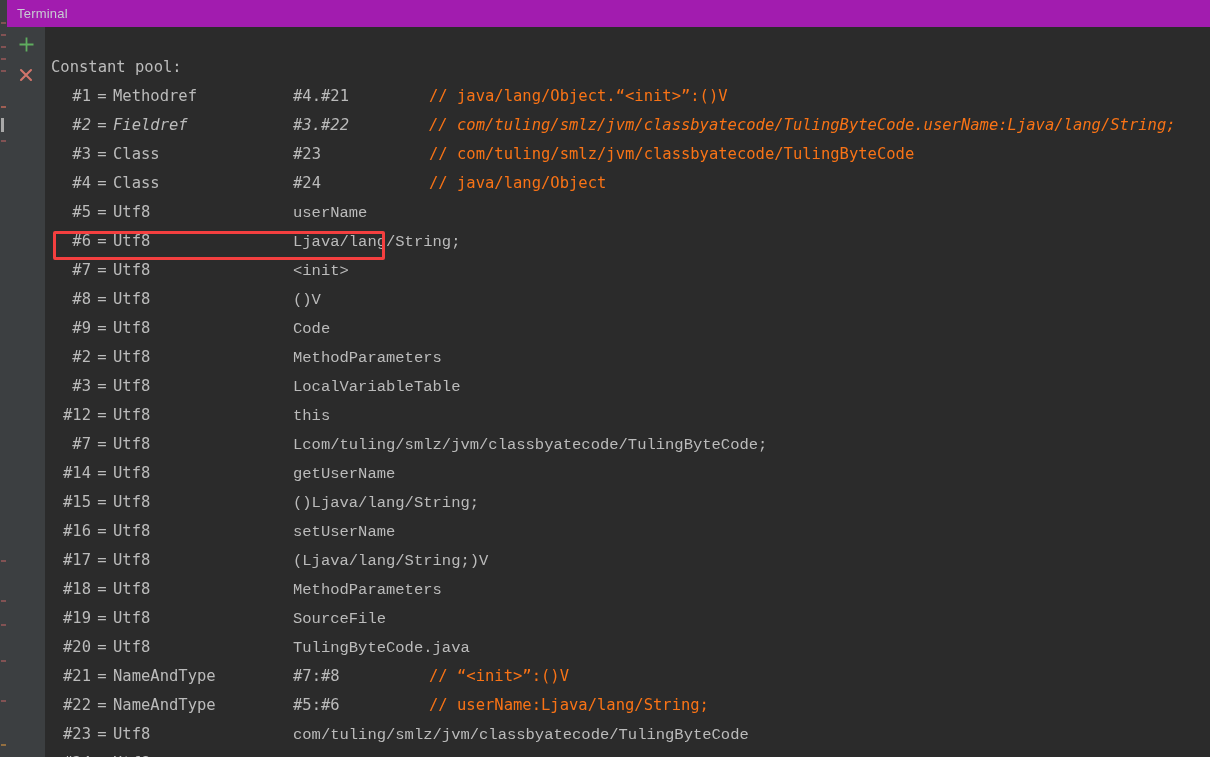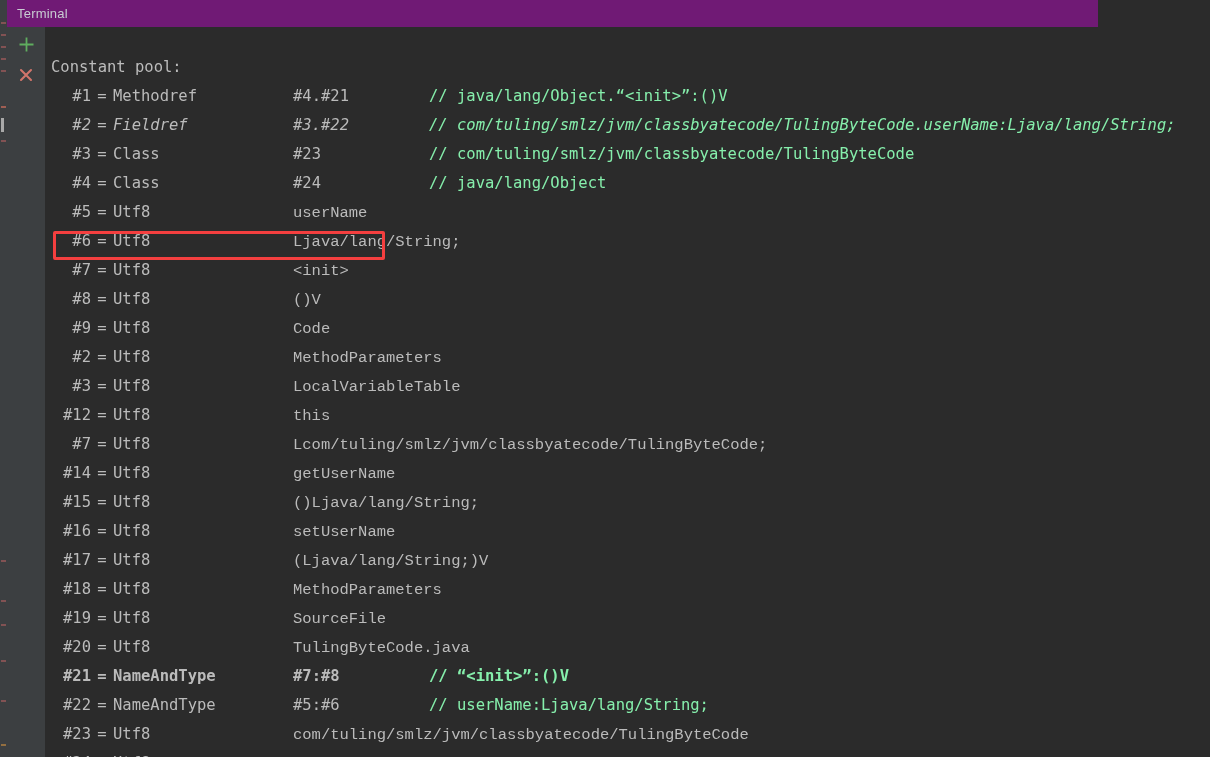--- a/index.html
+++ b/index.html
@@ -40,23 +40,23 @@
     left: 1px;
     width: 3px;
     height: 14px;
     background: #a9a9a9;
   }
 
   
   .titlebar {
     position: absolute;
     left: 7px; top: 0;
-    width: 1091px;
+    width: 1203px;
     height: 27px;
-    background: #701a75;
+    background: #a21caf;
   }
   .titlebar .tab-title {
     position: absolute;
     left: 10px;
     top: 5px;
     font-family: "Liberation Sans", sans-serif;
     font-size: 13px;
     color: #c8ccd2;
     line-height: 17px;
     letter-spacing: .2px;
@@ -124,21 +124,21 @@
   }
   .line .col-value {
     display: inline-block;
     width: 136px;
   }
   .line .col-value.wide {
     width: auto;
     font-family: Liberation Mono, monospace;
   }
   .line .col-comment {
-    color: #86efac;
+    color: #f97316;
   }
   .row {
     left: 5px;
   }
 
   
   .highlight-box {
     position: absolute;
     box-sizing: border-box;
     border: 3px solid #f43f3f;
@@ -207,21 +207,21 @@
         <div class="line row" style="top: 321px;"><span class="col-index">#3</span><span class="col-eq">=</span><span class="col-type">Utf8</span><span class="col-value wide">LocalVariableTable</span></div>
         <div class="line row" style="top: 350px;"><span class="col-index">#12</span><span class="col-eq">=</span><span class="col-type">Utf8</span><span class="col-value wide">this</span></div>
         <div class="line row" style="top: 379px;"><span class="col-index">#7</span><span class="col-eq">=</span><span class="col-type">Utf8</span><span class="col-value wide">Lcom/tuling/smlz/jvm/classbyatecode/TulingByteCode;</span></div>
         <div class="line row" style="top: 408px;"><span class="col-index">#14</span><span class="col-eq">=</span><span class="col-type">Utf8</span><span class="col-value wide">getUserName</span></div>
         <div class="line row" style="top: 437px;"><span class="col-index">#15</span><span class="col-eq">=</span><span class="col-type">Utf8</span><span class="col-value wide">()Ljava/lang/String;</span></div>
         <div class="line row" style="top: 466px;"><span class="col-index">#16</span><span class="col-eq">=</span><span class="col-type">Utf8</span><span class="col-value wide">setUserName</span></div>
         <div class="line row" style="top: 495px;"><span class="col-index">#17</span><span class="col-eq">=</span><span class="col-type">Utf8</span><span class="col-value wide">(Ljava/lang/String;)V</span></div>
         <div class="line row" style="top: 524px;"><span class="col-index">#18</span><span class="col-eq">=</span><span class="col-type">Utf8</span><span class="col-value wide">MethodParameters</span></div>
         <div class="line row" style="top: 553px;"><span class="col-index">#19</span><span class="col-eq">=</span><span class="col-type">Utf8</span><span class="col-value wide">SourceFile</span></div>
         <div class="line row" style="top: 582px;"><span class="col-index">#20</span><span class="col-eq">=</span><span class="col-type">Utf8</span><span class="col-value wide">TulingByteCode.java</span></div>
-        <div class="line row" style="top: 611px; font-weight: bold;"><span class="col-index">#21</span><span class="col-eq">=</span><span class="col-type">NameAndType</span><span class="col-value">#7:#8</span><span class="col-comment">// “&lt;init&gt;”:()V</span></div>
+        <div class="line row" style="top: 611px;"><span class="col-index">#21</span><span class="col-eq">=</span><span class="col-type">NameAndType</span><span class="col-value">#7:#8</span><span class="col-comment">// “&lt;init&gt;”:()V</span></div>
         <div class="line row" style="top: 640px;"><span class="col-index">#22</span><span class="col-eq">=</span><span class="col-type">NameAndType</span><span class="col-value">#5:#6</span><span class="col-comment">// userName:Ljava/lang/String;</span></div>
         <div class="line row" style="top: 669px;"><span class="col-index">#23</span><span class="col-eq">=</span><span class="col-type">Utf8</span><span class="col-value wide">com/tuling/smlz/jvm/classbyatecode/TulingByteCode</span></div>
         <div class="line row" style="top: 698px;"><span class="col-index">#24</span><span class="col-eq">=</span><span class="col-type">Utf8</span><span class="col-value wide">java/lang/Object</span></div>
       </div>
     <div class="highlight-box" style="left:7px; top:204px; width:332px; height:29px;"></div>
   </div>
 
 </div>
 
 </body></html>

